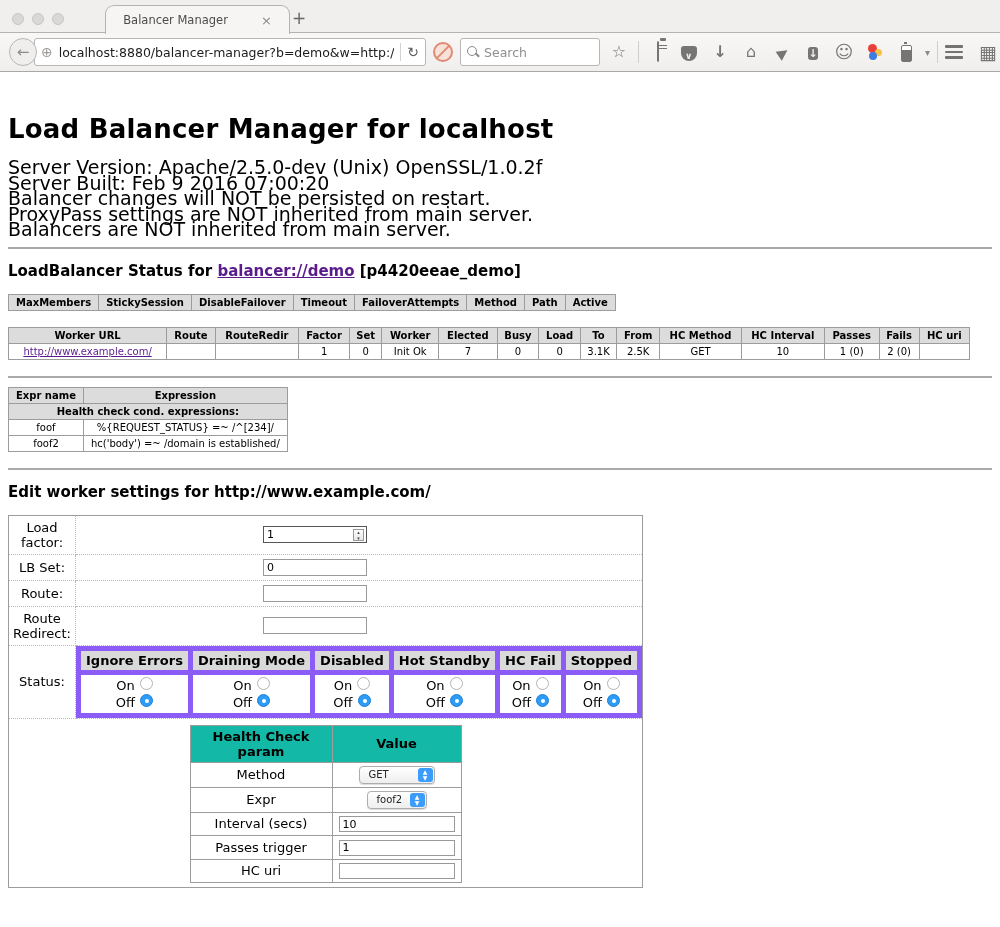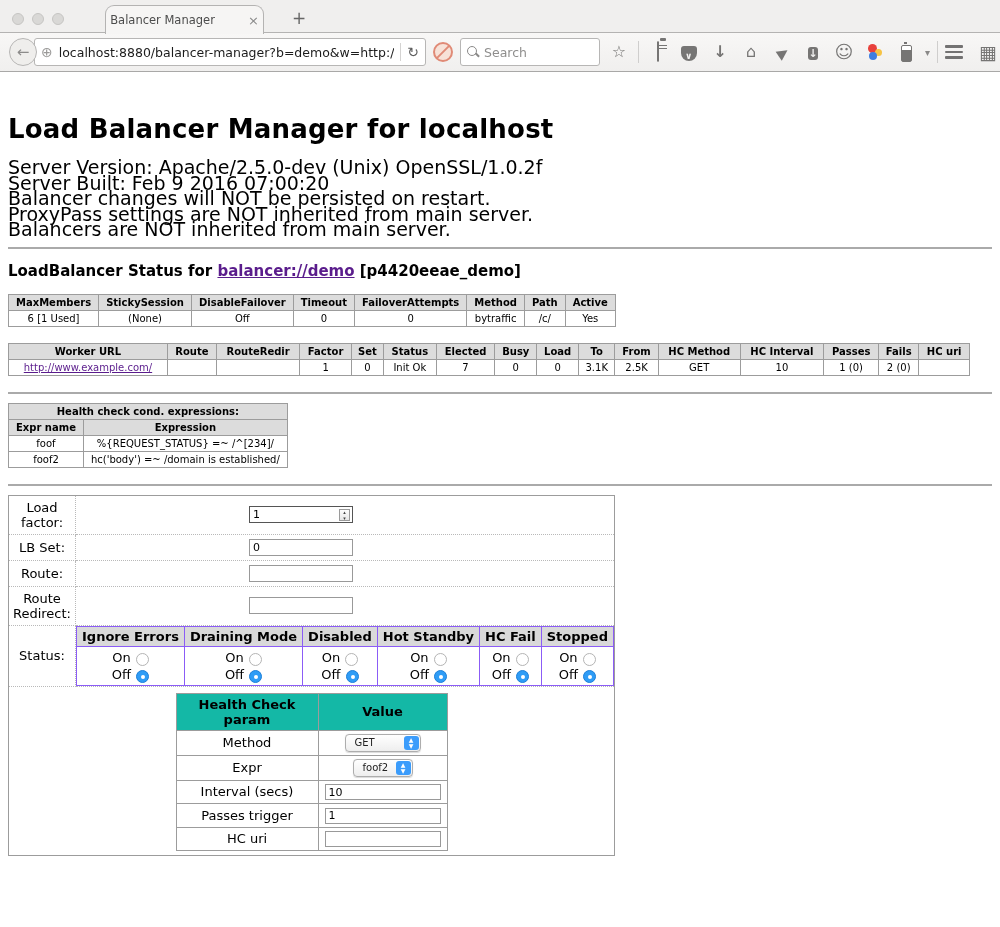--- a/index.html
+++ b/index.html
@@ -4,21 +4,21 @@
 <style>
   * { box-sizing: border-box; margin: 0; padding: 0; }
   html,body { width:1000px; height:927px; }
   body { font-family:"DejaVu Sans", sans-serif; background:#fff; overflow:hidden; }
 
   
   .chrome { width:1000px; }
   .tabbar { position:relative; height:33px; background:#f0efee; border-bottom:1px solid #b4b3b2; }
   .traffic { position:absolute; top:13px; left:12px; display:flex; gap:8px; }
   .light { width:12px; height:12px; border-radius:50%; background:#d9d8d6; border:1px solid #c6c5c3; }
-  .tab { position:absolute; left:105px; top:5px; width:159px; height:29px; background:#f6f5f4;
+  .tab { position:absolute; left:105px; top:5px; width:185px; height:29px; background:#f6f5f4;
          border:1px solid #b4b3b2; border-bottom:none; border-radius:9px 9px 0 0; z-index:2;
          display:flex; align-items:center; justify-content:center; gap:19px; }
   .tab-title { font-size:11.5px; color:#4c4c4c; }
   .tab-close { color:#8a8a8a; font-size:13px; line-height:13px; margin-left:14px; cursor:default; }
   .newtab { position:absolute; left:292px; top:8px; font-size:17px; color:#666; }
 
   .navbar { height:39px; background:linear-gradient(#f8f7f6,#f0efee); display:flex; align-items:center;
             padding:0 9px; gap:7px; border-bottom:1px solid #a9a8a7; }
   .backbtn { width:28px; height:28px; border-radius:50%; background:#efeeec; border:1px solid #b7b6b5;
              display:flex; align-items:center; justify-content:center; color:#8c8b8a; font-size:15px;
@@ -88,23 +88,23 @@
   td.fval { text-align:center; padding-right:92px !important; }
   input.txt { width:104px; height:17px; border:1px solid #999; font-family:"DejaVu Sans",sans-serif;
               font-size:11px; padding:1px 3px; }
   .numwrap { position:relative; display:inline-block; }
   .numwrap input { border:1.5px solid #555; }
   .spin { position:absolute; right:3px; top:3px; width:11px; height:12px; border:1px solid #9a9a9a;
           background:linear-gradient(#fdfdfd,#e6e6e6); font-size:5px; line-height:5.5px; color:#444;
           text-align:center; }
   td.statuscell { padding:0 !important; }
   table.sttbl { width:100%; border-collapse:collapse; font-size:13px; }
-  table.sttbl th, table.sttbl td { border:1px solid #8b5cf6; padding:2px 5px; text-align:center; white-space:nowrap; }
+  table.sttbl th, table.sttbl td { border:5px solid #8b5cf6; padding:2px 5px; text-align:center; white-space:nowrap; }
   table.sttbl th { background:#d9d9d9; }
-  .radio-line { display:flex; align-items:flex-end; justify-content:center; gap:5px; line-height:17px; }
+  .radio-line { display:flex; align-items:flex-start; justify-content:center; gap:5px; line-height:17px; }
   .radio { width:13px; height:13px; border-radius:50%; display:inline-block; position:relative; }
   .radio.unchecked { background:#fff; border:1px solid #b4b4b4; }
   .radio.checked { background:#2e9cf6; border:1px solid #1d7fd8; }
   .radio.checked::after { content:""; position:absolute; left:4px; top:4px; width:4px; height:4px;
                           border-radius:50%; background:#fff; }
   td.hccell { padding:6px 0 4px !important; text-align:center; }
   table.hctbl { border-collapse:collapse; font-size:13px; margin:0 auto; }
   table.hctbl th, table.hctbl td { border:1px solid #9c9c9c; padding:3px 6px; text-align:center; }
   table.hctbl th { background:#14b8a6; }
   td.hclabel { width:142px; }
@@ -205,42 +205,32 @@
       <tr>
         <th>MaxMembers</th>
         <th>StickySession</th>
         <th>DisableFailover</th>
         <th>Timeout</th>
         <th>FailoverAttempts</th>
         <th>Method</th>
         <th>Path</th>
         <th>Active</th>
       </tr>
-      <tr>
-        <td>6 [1 Used]</td>
-        <td>(None)</td>
-        <td>Off</td>
-        <td>0</td>
-        <td>0</td>
-        <td>bytraffic</td>
-        <td>/c/</td>
-        <td>Yes</td>
-      </tr>
     </tbody>
   </table>
 
   <table class="data worker">
     <tbody>
       <tr>
         <th>Worker URL</th>
         <th>Route</th>
         <th>RouteRedir</th>
         <th>Factor</th>
         <th>Set</th>
-        <th>Status</th>
+        <th>Worker</th>
         <th>Elected</th>
         <th>Busy</th>
         <th>Load</th>
         <th>To</th>
         <th>From</th>
         <th>HC Method</th>
         <th>HC Interval</th>
         <th>Passes</th>
         <th>Fails</th>
         <th>HC uri</th>
@@ -266,39 +256,40 @@
 
       </tr>
     </tbody>
   </table>
 
   <hr>
 
   <table class="data expr">
     <tbody>
       <tr>
-        <th colspan="2">Health check cond. expressions:</th>
-      </tr>
-      <tr>
         <th>Expr name</th>
         <th>Expression</th>
       </tr>
       <tr>
+        <th colspan="2">Health check cond. expressions:</th>
+      </tr>
+      <tr>
         <td>foof</td>
         <td class="exprsn">%{REQUEST_STATUS} =~ /^[234]/</td>
       </tr>
       <tr>
         <td>foof2</td>
         <td class="exprsn">hc('body') =~ /domain is established/</td>
       </tr>
     </tbody>
   </table>
 
   <hr>
 
+  <div class="sec-head">Edit worker settings for http://www.example.com/</div>
 
   <table class="form">
     <tbody>
       <tr>
         <td class="flabel">Load factor:</td>
         <td class="fval">
           <span class="numwrap"><input class="txt" value="1" style=""><span class="spin">▴<br>▾</span></span>
         </td>
       </tr>
       <tr>

